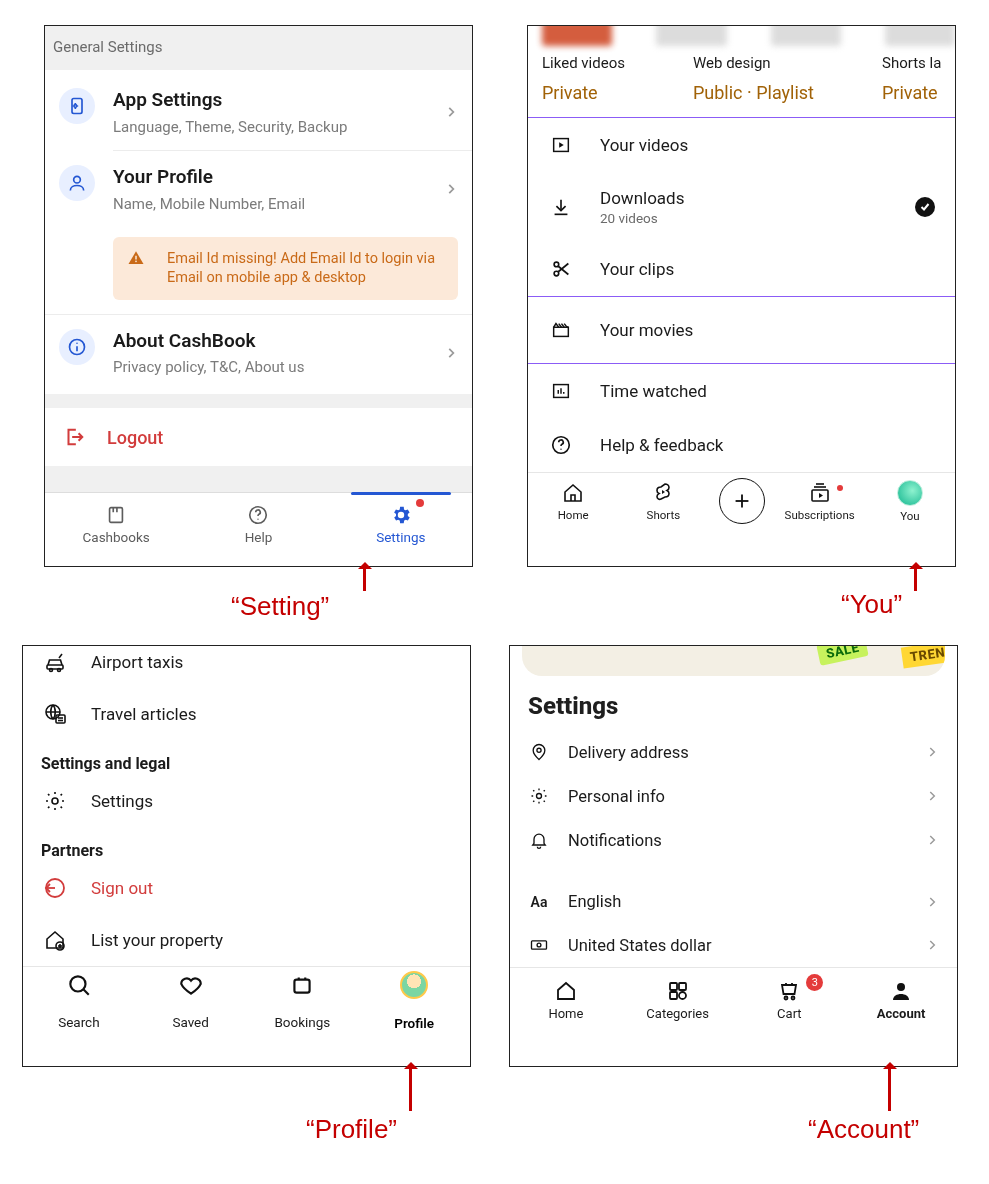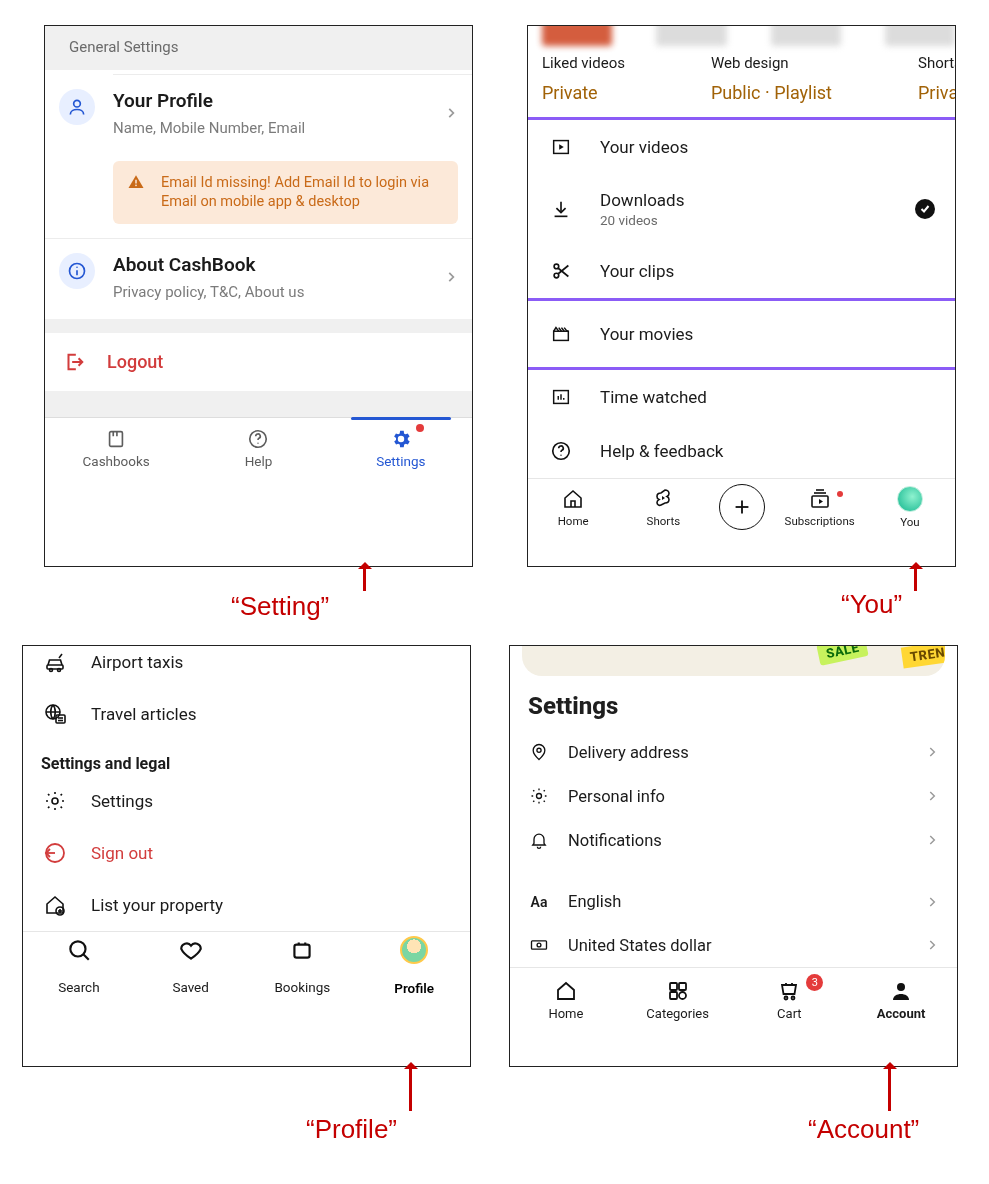--- a/index.html
+++ b/index.html
@@ -18,21 +18,21 @@
   overflow:hidden;
 }
 .icon-box{display:flex;align-items:center;justify-content:center;}
 svg{display:block;}
 
 
 .a-header{
   background:#f0f0f0;
   color:#6b6b6b;
   font-size:15px;
-  padding:12px 24px 14px;
+  padding:12px 8px 14px;
 }
 .a-list{background:#fff;padding:4px 0;}
 .a-item{
   display:flex;align-items:flex-start;
   padding:14px 14px;
   position:relative;
 }
 .a-circle{
   width:36px;height:36px;border-radius:50%;
   background:#e8efff;display:flex;align-items:center;justify-content:center;
@@ -40,21 +40,21 @@
 }
 .a-txt{flex:1;margin-left:18px;}
 .a-title{font-size:19px;font-weight:600;color:#1b1b1b;line-height:1.25;}
 .a-sub{font-size:15px;color:#7b7b7b;margin-top:6px;}
 .a-chev{color:#9a9a9a;align-self:center;}
 .a-sep{height:1px;background:#ececec;margin-left:68px;}
 .a-warning{
   background:#fce9d9;border-radius:6px;
   margin:10px 14px 14px 68px;
   padding:12px 14px;
-  display:flex;align-items:flex-start;gap:16px;
+  display:flex;align-items:flex-start;gap:22px;
   color:#c96a18;font-size:14.5px;line-height:1.35;
 }
 .a-spacer{height:14px;background:#f0f0f0;}
 .a-logout{
   display:flex;align-items:center;gap:22px;
   padding:18px 18px;
   color:#d23c3c;font-size:18px;font-weight:500;
 }
 .a-spacer2{height:26px;background:#f0f0f0;}
 .a-tabs{
@@ -67,25 +67,25 @@
 
 
 .b-top{
   height:28px;position:relative;overflow:hidden;
 }
 .b-blur{
   position:absolute;left:0;right:0;top:-6px;height:34px;display:flex;gap:44px;padding-left:14px;
   filter:blur(3px);opacity:.9;
 }
 .b-blur div{width:110px;height:26px;background:#d9d9d9;border-radius:3px;}
-.b-playlists{display:flex;gap:86px;padding:0 14px 14px;white-space:nowrap;overflow:hidden;}
+.b-playlists{display:flex;gap:68px;padding:0 14px 14px;white-space:nowrap;overflow:hidden;}
 .b-pl{}
 .b-pl-title{font-size:15px;color:#1b1b1b;}
 .b-pl-sub{font-size:18px;color:#a16207;margin-top:10px;}
-.b-section{border-top:3px solid #8b5cf6;}
+.b-section{border-top:1px solid #8b5cf6;}
 .b-row{
   display:flex;align-items:center;gap:26px;
   padding:16px 20px;
 }
 .b-row .icon-box{width:26px;}
 .b-row-txt{flex:1;}
 .b-row-title{font-size:17px;color:#1b1b1b;}
 .b-row-sub{font-size:13.5px;color:#6b6b6b;margin-top:2px;}
 .b-check{
   width:20px;height:20px;border-radius:50%;background:#111;display:flex;align-items:center;justify-content:center;
@@ -172,20 +172,38 @@
   border:7px solid transparent;border-bottom-color:#c40000;
 }
 </style>
 </head>
 <body>
 
 <div class="frame" style="left:44px;top:25px;width:427px;height:540px;">
   <div class="a-header">General Settings</div>
 
   <div class="a-list">
+    <div class="a-item">
+      <div class="a-circle">
+        <svg width="20" height="20" viewBox="0 0 24 24" fill="none" stroke="currentColor" stroke-width="2">
+            <rect x="6" y="3" width="12" height="18" rx="2"></rect>
+            <circle cx="10" cy="12" r="1.6"></circle>
+            <path d="M10 9.7v-1.2M10 14.3v1.2M7.8 12h-1.2M13.4 12h-1.2"></path>
+          </svg>
+      </div>
+      <div class="a-txt">
+        <div class="a-title">App Settings</div>
+        <div class="a-sub">Language, Theme, Security, Backup</div>
+      </div>
+      <div class="a-chev">
+        <svg width="14" height="14" viewBox="0 0 24 24" fill="none" stroke="currentColor" stroke-width="3">
+            <path d="M9 5l7 7-7 7"></path>
+          </svg>
+      </div>
+    </div>
     <div class="a-sep"></div>
 
     <div class="a-item">
       <div class="a-circle">
         <svg width="20" height="20" viewBox="0 0 24 24" fill="none" stroke="currentColor" stroke-width="2">
             <circle cx="12" cy="8" r="4"></circle>
             <path d="M4 21c0-4 4-6 8-6s8 2 8 6"></path>
           </svg>
       </div>
       <div class="a-txt">
@@ -447,20 +465,21 @@
     <div class="c-item">
       <div class="icon-box">
         <svg width="24" height="24" viewBox="0 0 24 24" fill="none" stroke="#111" stroke-width="1.6">
             <circle cx="12" cy="12" r="3"></circle>
             <path d="M12 3v2M12 19v2M5 5l1.4 1.4M17.6 17.6 19 19M3 12h2M19 12h2M5 19l1.4-1.4M17.6 6.4 19 5"></path>
           </svg>
       </div>
       <span>Settings</span>
     </div>
 
+    <div class="c-head">Partners</div>
     <div class="c-item c-signout">
       <div class="icon-box">
         <svg width="24" height="24" viewBox="0 0 24 24" fill="none" stroke="#d23c3c" stroke-width="1.8">
             <circle cx="12" cy="12" r="9"></circle>
             <line x1="12" y1="12" x2="3" y2="12"></line>
             <path d="M7 8l-4 4 4 4"></path>
           </svg>
       </div>
       <span>Sign out</span>
     </div>

